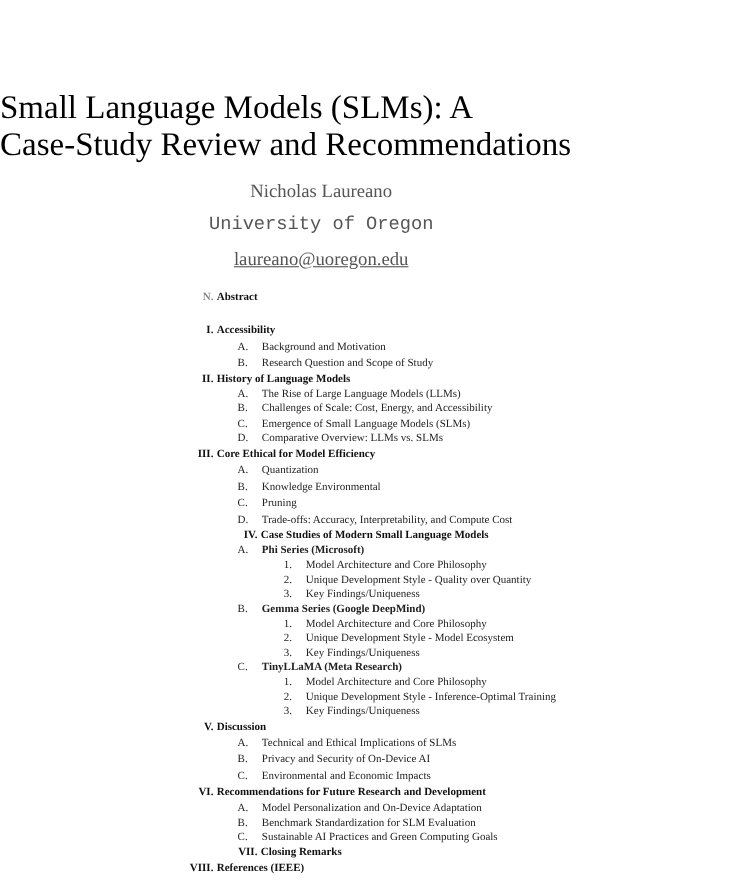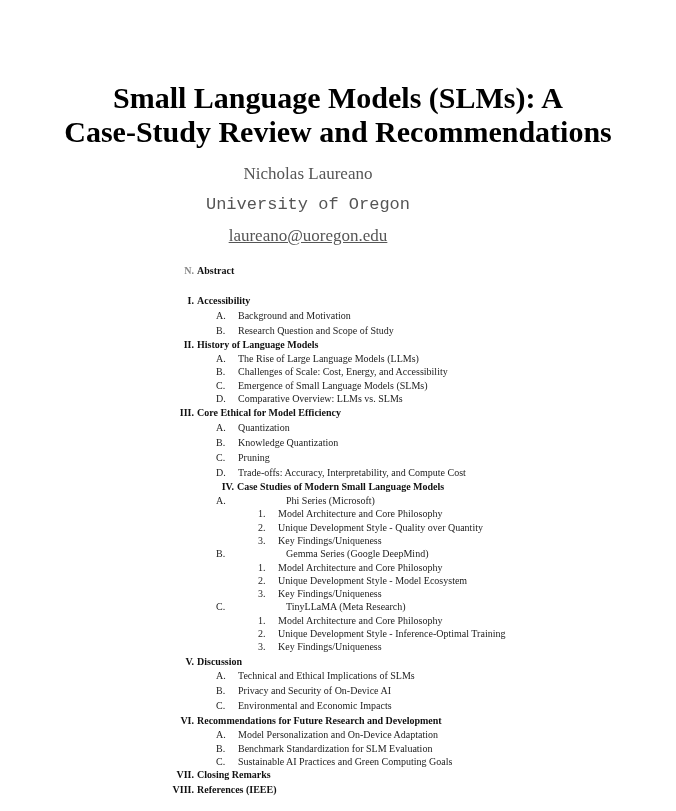--- a/index.html
+++ b/index.html
@@ -1,27 +1,27 @@
 <!DOCTYPE html>
 <html><head>
 <meta charset="utf-8">
 <style>
   html, body { margin: 0; padding: 0; background: #ffffff; }
   body { width: 676px; height: 811px; position: relative; overflow: hidden; font-family: "Liberation Serif", serif; color: #111; }
-  .title { position: absolute; left: 0; width: 676px; text-align: center; font-size: 30px; line-height: 34px; color: #000; font-weight: bold; }
+  .title { position: absolute; left: 0; width: 676px; font-size: 30px; line-height: 34px; color: #000; }
   .title.l1 { top: 81px; }
   .title.l2 { top: 115px; }
-  .meta { position: absolute; left: 16px; width: 584px; text-align: center; font-size: 17px; color: #555; }
+  .meta { position: absolute; left: 0; width: 584px; text-align: center; font-size: 17px; color: #555; }
   .row { position: absolute; font-size: 10px; line-height: 12px; white-space: nowrap; }
   .lvl1 .num { position: absolute; font-weight: bold; text-align: right; width: 40px; left: -43px; }
   .lvl1 { left: 197px; font-weight: bold; color: #111; }
   .lvl1 .txt { font-weight: bold; }
   .lvl2 { left: 238px; color: #222; }
   .lvl2 .num { position: absolute; left: -22px; width: 18px; text-align: left; }
-  .lvl2.bold .txt { font-weight: normal; margin-left: 48px; }
+  .lvl2.bold .txt { font-weight: bold; }
   .lvl3 { left: 278px; color: #222; }
   .lvl3 .num { position: absolute; left: -20px; width: 16px; text-align: left; }
   .gray-num { color: #888; font-weight: bold; }
 </style>
 </head>
 <body>
 
 <div>
   <div class="title l1">Small Language Models (SLMs): A</div>
   <div class="title l2">Case-Study Review and Recommendations</div>
@@ -74,21 +74,21 @@
   <div class="row lvl1" style="top:407px;font-family:Liberation Serif, serif;">
     <span class="num">III.</span>
     <span class="txt">Core Ethical for Model Efficiency</span>
   </div>
   <div class="row lvl2" style="top:422px;">
     <span class="num">A.</span>
     <span class="txt">Quantization</span>
   </div>
   <div class="row lvl2" style="top:437px;">
     <span class="num">B.</span>
-    <span class="txt">Knowledge Quantization</span>
+    <span class="txt">Knowledge Environmental</span>
   </div>
   <div class="row lvl2" style="top:452px;">
     <span class="num">C.</span>
     <span class="txt">Pruning</span>
   </div>
   <div class="row lvl2" style="top:467px;">
     <span class="num">D.</span>
     <span class="txt">Trade-offs: Accuracy, Interpretability, and Compute Cost</span>
   </div>
 
@@ -172,21 +172,21 @@
   </div>
   <div class="row lvl2" style="top:743px;">
     <span class="num">B.</span>
     <span class="txt">Benchmark Standardization for SLM Evaluation</span>
   </div>
   <div class="row lvl2" style="top:756px;">
     <span class="num">C.</span>
     <span class="txt">Sustainable AI Practices and Green Computing Goals</span>
   </div>
 
-  <div class="row lvl1" style="top:769px;">
+  <div class="row lvl1" style="top:769px;margin-left:40px;">
     <span class="num">VII.</span>
     <span class="txt">Closing Remarks</span>
   </div>
   <div class="row lvl1" style="top:784px;font-family:Liberation Serif, serif;">
     <span class="num">VIII.</span>
     <span class="txt">References (IEEE)</span>
   </div>
 </div>
 
 </body></html>

